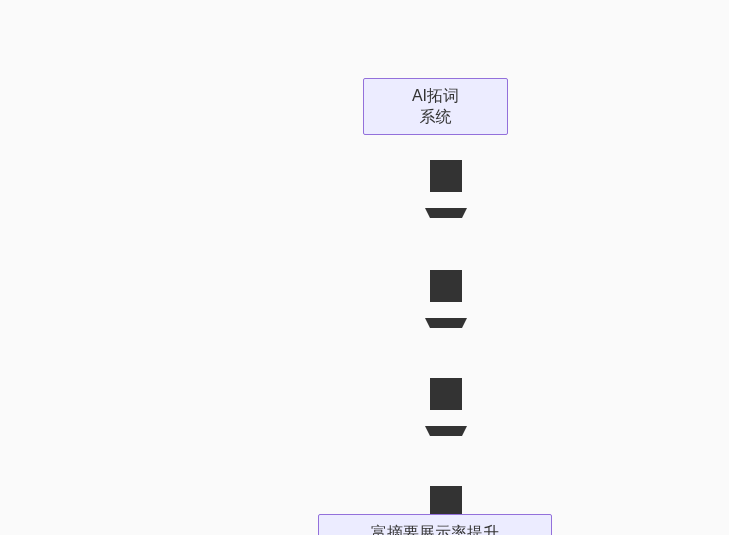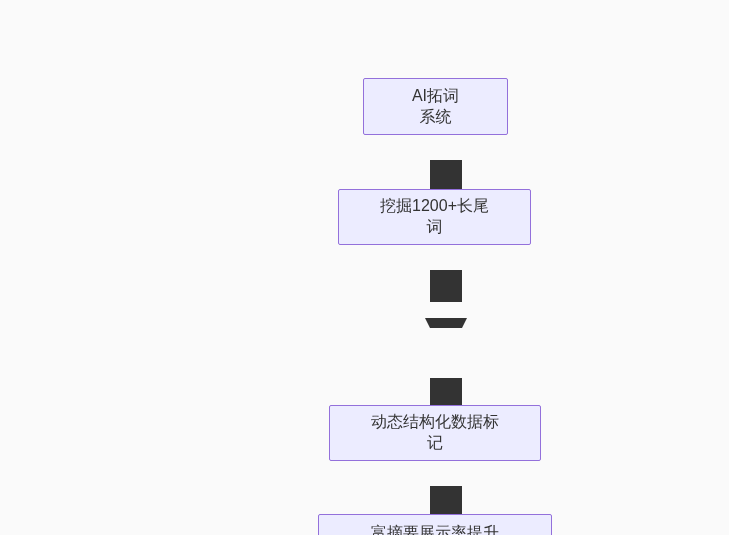--- a/index.html
+++ b/index.html
@@ -65,38 +65,32 @@
 
   <div class="node node1">
     <span>AI拓词系统</span>
   </div>
 
   <div class="arrow arrow1">
     <div class="arrow-line"></div>
     <div class="arrow-head"></div>
   </div>
 
-  <div class="node node2">
-    <span>挖掘1200+长尾词</span>
-  </div>
 
   <div class="arrow arrow2">
     <div class="arrow-line"></div>
     <div class="arrow-head"></div>
   </div>
 
 
   <div class="arrow arrow3">
     <div class="arrow-line"></div>
     <div class="arrow-head"></div>
   </div>
 
-  <div class="node node4">
-    <span>动态结构化数据标记</span>
-  </div>
 
   <div class="arrow arrow4">
     <div class="arrow-line"></div>
     <div class="arrow-head"></div>
   </div>
 
   <div class="node node5">
     <span>富摘要展示率提升210%</span>
   </div>
 

